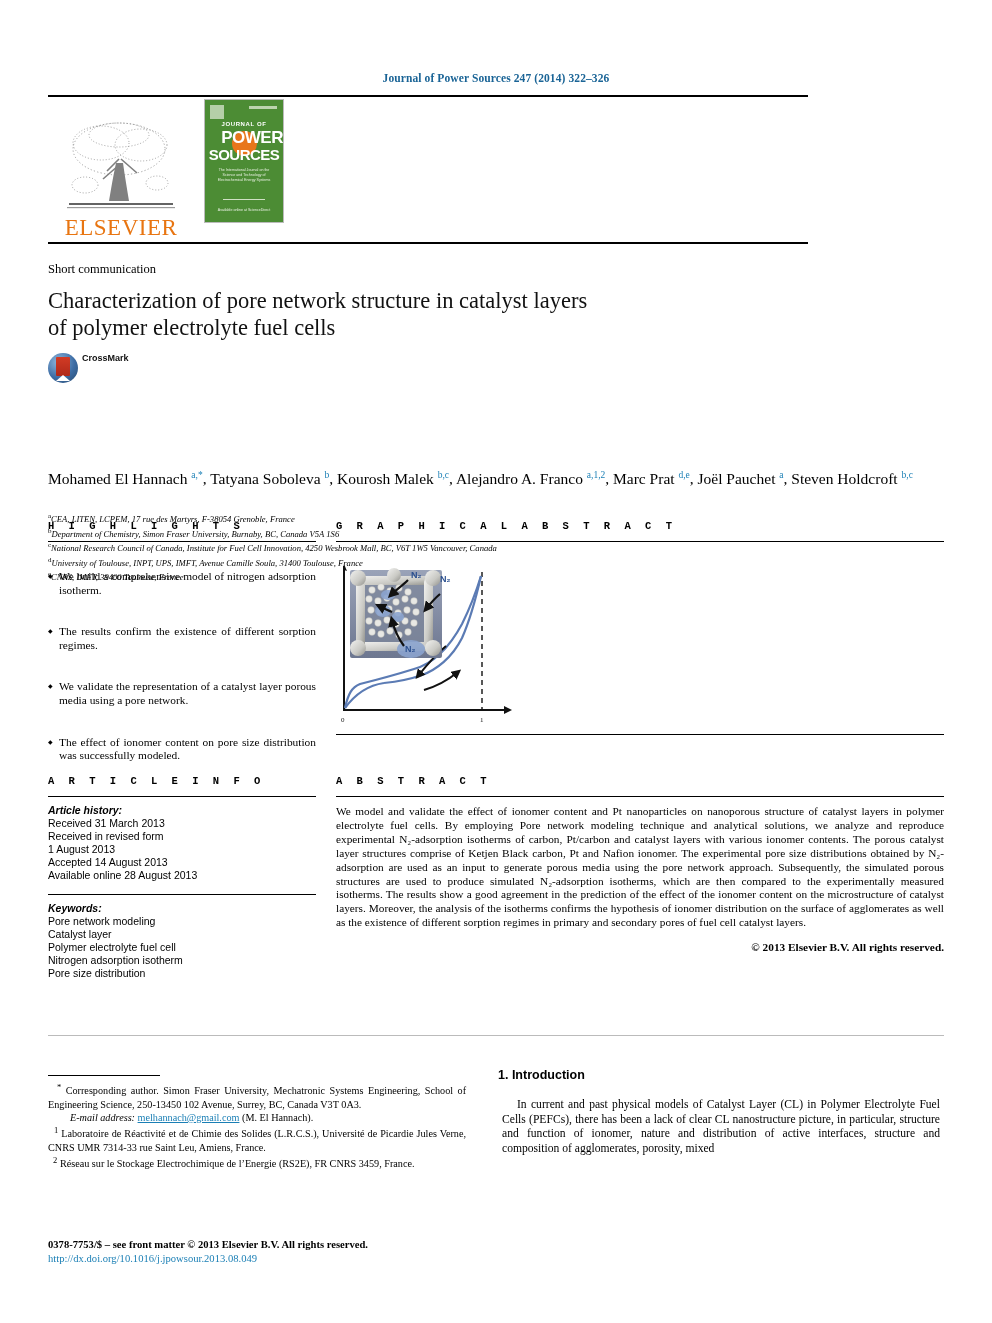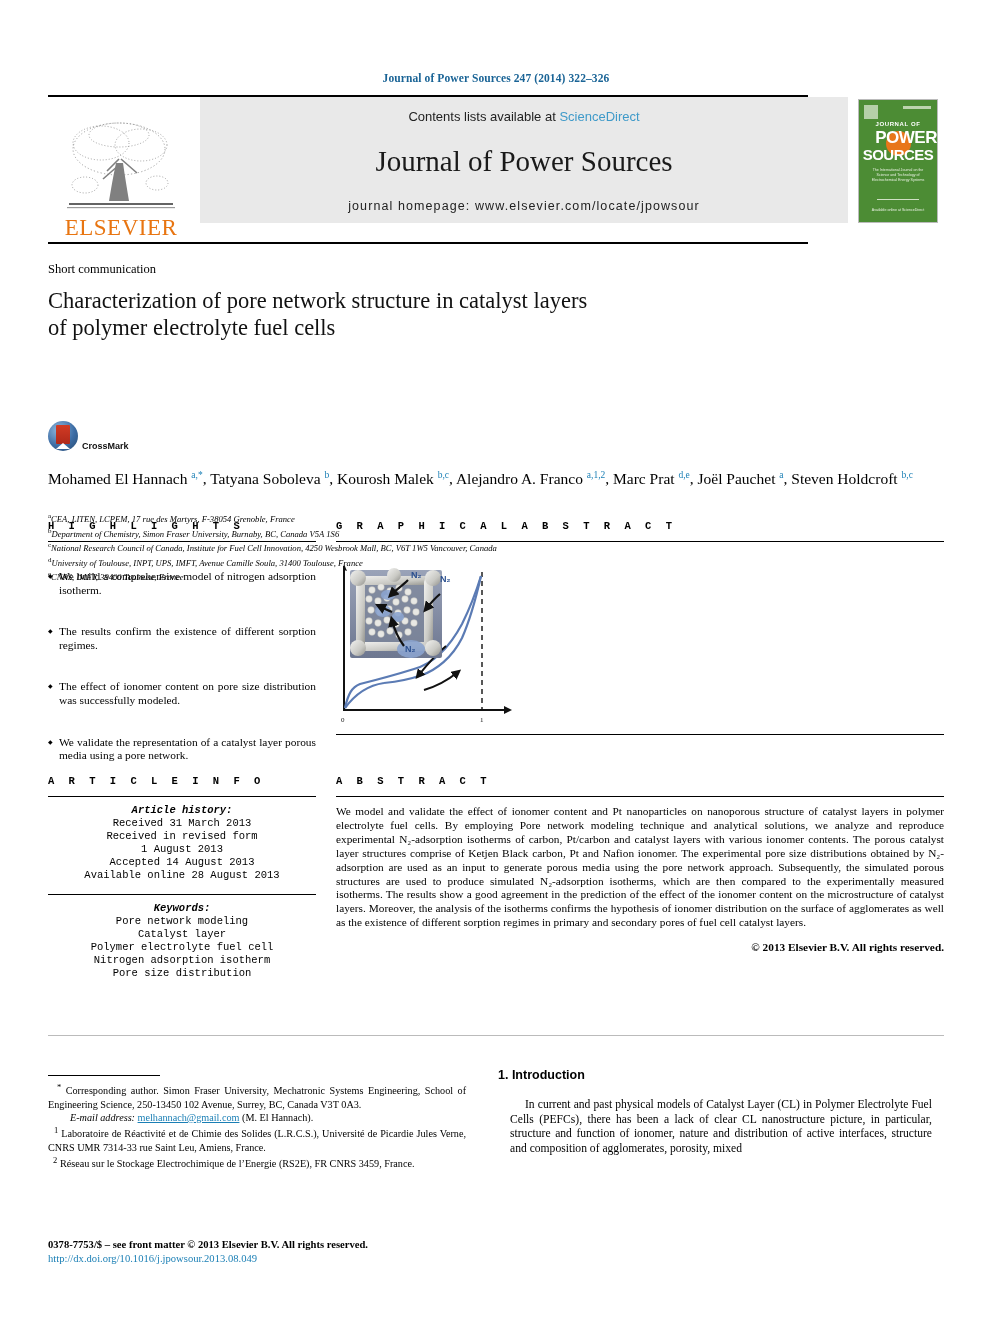--- a/index.html
+++ b/index.html
@@ -77,21 +77,21 @@
   .rule-bot { border-top:2.5px solid #000; width:760px; margin-top:3px; }
 
   
   .arthead { position:absolute; left:48px; top:262px; width:896px; }
   .artkind { font-size:12.5px; font-family:"Liberation Serif", serif; }
   .title-wrap { display:flex; align-items:flex-start; margin-top:10px;flex-direction:column; }
   .title {
     flex:1 1 auto; font-size:22.5px; line-height:27px;
     font-family:"Liberation Serif", serif; color:#111; max-width:680px;
   }
-  .crossmark { flex:0 0 110px; display:flex; align-items:flex-end; gap:4px; padding-top:12px; }
+  .crossmark { flex:0 0 110px; display:flex; align-items:flex-start; gap:4px; padding-top:12px; }
   .cm-circle {
     width:30px; height:30px; border-radius:50%;
     background:radial-gradient(circle at 35% 30%, #8fb8de 0%, #3d6da5 55%, #27496e 100%);
     position:relative; flex:0 0 30px;
   }
   .cm-book {
     position:absolute; left:8px; top:4px; width:14px; height:19px;
     background:linear-gradient(180deg,#d23b24 0%, #b0291a 100%);
     border-radius:1px;
   }
@@ -127,42 +127,42 @@
   .hl-list li:before {
     content:"\25C6"; position:absolute; left:0; top:0px; font-size:6px; color:#000;
   }
 
   
   .ga-fig { position:relative; margin-top:12px; width:300px; height:170px; }
   .ga-bottom-rule { border-top:1.6px solid #000; margin-top:10px; width:608px; }
 
   
   .band-info { top:775px; }
-  .ai-block { font-size:10.5px; line-height:13px; font-family:Liberation Mono, monospace; margin-top:7px;text-align:center; }
+  .ai-block { font-size:10.5px; line-height:13px; font-family:Liberation Sans, sans-serif; margin-top:7px; }
   .ai-label { font-style:italic; font-weight:bold; }
   .ai-rule { border-top:1.3px solid #000; margin-top:12px; }
   .abstract-text {
     font-size:11.3px; line-height:13.9px; text-align:justify;
     font-family:"Liberation Serif", serif; margin-top:8px;
   }
   .copyright { text-align:right; font-size:11.3px; margin-top:11px; font-weight:bold; }
 
   
   .bottom-rule { position:absolute; left:48px; top:1035px; width:896px; border-top:1.3px solid #bbb; }
   .foot-left { position:absolute; left:48px; top:1075px; width:418px; }
   .foot-rule { border-top:1.2px solid #000; width:112px; margin-bottom:5px; }
   .foot-note { font-size:10.2px; line-height:13.2px; text-align:justify; font-family:"Liberation Serif", serif; }
   .foot-note .it { font-style:italic; }
   .link { color:#1a7fb5; }
   .issn { position:absolute; left:48px; top:1238px; width:430px; font-size:10.6px; line-height:14px; font-weight:bold;}
   .doi { color:#1a7fb5; font-weight:normal; }
 
   .intro { position:absolute; left:498px; top:1068px; width:446px; }
   .intro h2 { font-size:12.5px; font-family:"Liberation Sans", sans-serif; margin:0 0 16px; font-weight:bold; }
-  .intro p { font-size:11.6px; line-height:14.6px; text-align:justify; margin:12px; text-indent:15px;
+  .intro p { font-size:11.6px; line-height:14.6px; text-align:justify; margin:4px; text-indent:15px;
     font-family:"Liberation Serif", serif; }
 </style>
 </head>
 <body>
 
 <div class="page">
 
   <div class="runhead">Journal of Power Sources 247 (2014) 322–326</div>
 
   <div class="masthead">
@@ -180,27 +180,20 @@
             <path d="M58 40 L46 52 M60 40 L76 54 M58 46 L42 60" stroke="#6a6a6a" stroke-width="1.6" fill="none"></path>
             <ellipse cx="24" cy="66" rx="13" ry="8" fill="none" stroke="#666" stroke-width="0.7" stroke-dasharray="1 2"></ellipse>
             <ellipse cx="96" cy="64" rx="11" ry="7" fill="none" stroke="#666" stroke-width="0.7" stroke-dasharray="1 2"></ellipse>
             <rect x="8" y="84" width="104" height="2" fill="#4a4a4a"></rect>
             <rect x="6" y="88" width="108" height="1.2" fill="#8a8a8a"></rect>
           </g>
         </svg>
         <div class="elsevier-word">ELSEVIER</div>
       </div>
 
-      <div class="mast-center">
-        <div class="contents-line">
-          <span>Contents lists available at </span><a class="sd" href="#" style="text-decoration:none">ScienceDirect</a>
-        </div>
-        <div class="journal-title">Journal of Power Sources</div>
-        <div class="homepage">journal homepage: www.elsevier.com/locate/jpowsour</div>
-      </div>
 
       <div class="cover-cell">
         <div class="cover">
           <div class="cover-elsev"></div>
           <div class="cover-topline"></div>
           <div class="cover-jof">JOURNAL OF</div>
           <div class="cover-dot"></div>
           <div class="cover-power">POWER</div>
           <div class="cover-sources">SOURCES</div>
           <div class="cover-sub">The International Journal on the Science and Technology of Electrochemical Energy Systems</div>
@@ -237,22 +230,22 @@
     </div>
   </div>
 
   <div class="band band-hl">
     <div class="col-left">
       <div class="sechead">H I G H L I G H T S</div>
       <div class="sechead-rule"></div>
       <ul class="hl-list">
         <li>We build a comprehensive model of nitrogen adsorption isotherm.</li>
         <li>The results confirm the existence of different sorption regimes.</li>
+        <li>We validate the representation of a catalyst layer porous media using a pore network.</li>
         <li>The effect of ionomer content on pore size distribution was successfully modeled.</li>
-        <li>We validate the representation of a catalyst layer porous media using a pore network.</li>
       </ul>
     </div>
 
     <div class="col-right">
       <div class="sechead">G R A P H I C A L   A B S T R A C T</div>
       <div class="sechead-rule"></div>
 
       <div class="ga-fig">
         <svg width="300" height="170" viewBox="0 0 300 170">
           <defs>

